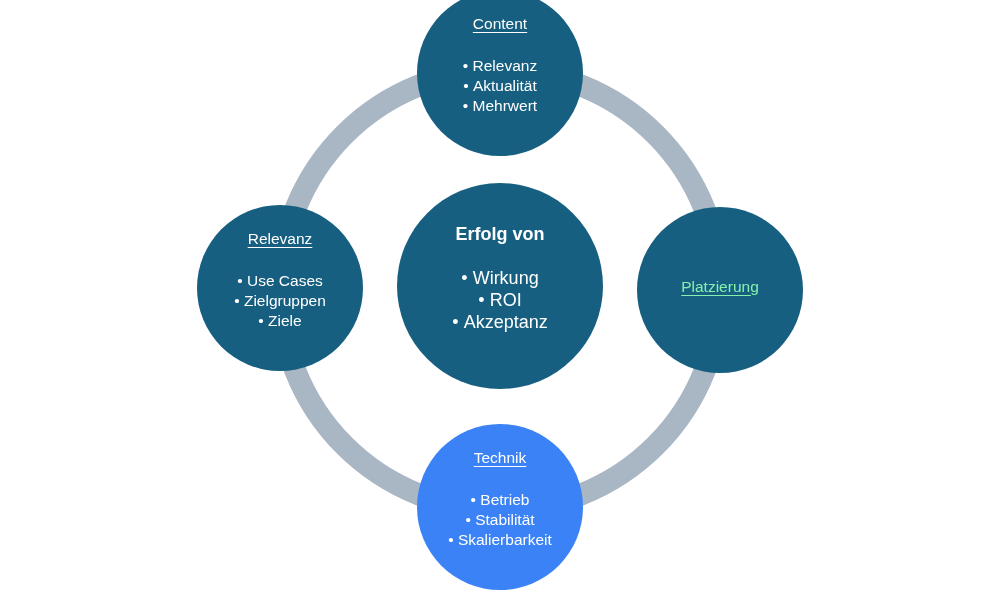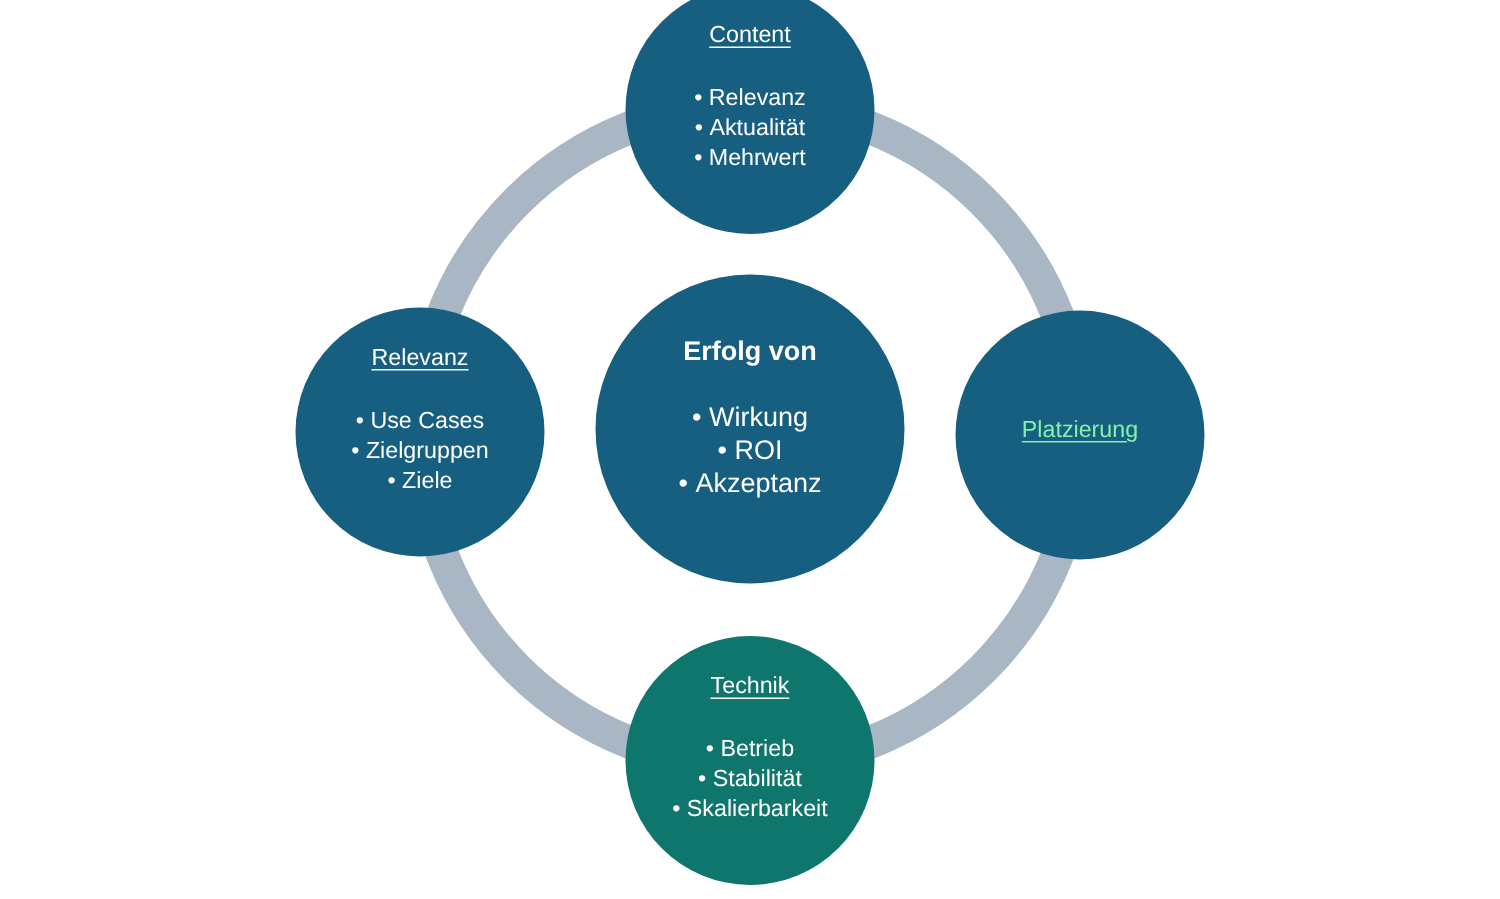--- a/index.html
+++ b/index.html
@@ -40,21 +40,21 @@
     <li>Use Cases</li>
     <li>Zielgruppen</li>
     <li>Ziele</li>
   </ul>
 </div>
 
 <div class="node small" style="left: 637px; top: 207px; background: rgb(22, 95, 128); color: #86efac;">
   <div class="title">Platzierung</div>
 </div>
 
-<div class="node small" style="left: 417px; top: 424px; background: #0f766e; color: rgb(255, 255, 255);">
+<div class="node small" style="left: 417px; top: 424px; background: #3b82f6; color: rgb(255, 255, 255);">
   <div class="title">Technik</div>
   <ul class="items">
     <li>Betrieb</li>
     <li>Stabilität</li>
     <li>Skalierbarkeit</li>
   </ul>
 </div>
 
 <div class="node center" style="left: 397px; top: 183px; background: rgb(22, 95, 128); color: rgb(255, 255, 255);">
   <div class="title">

